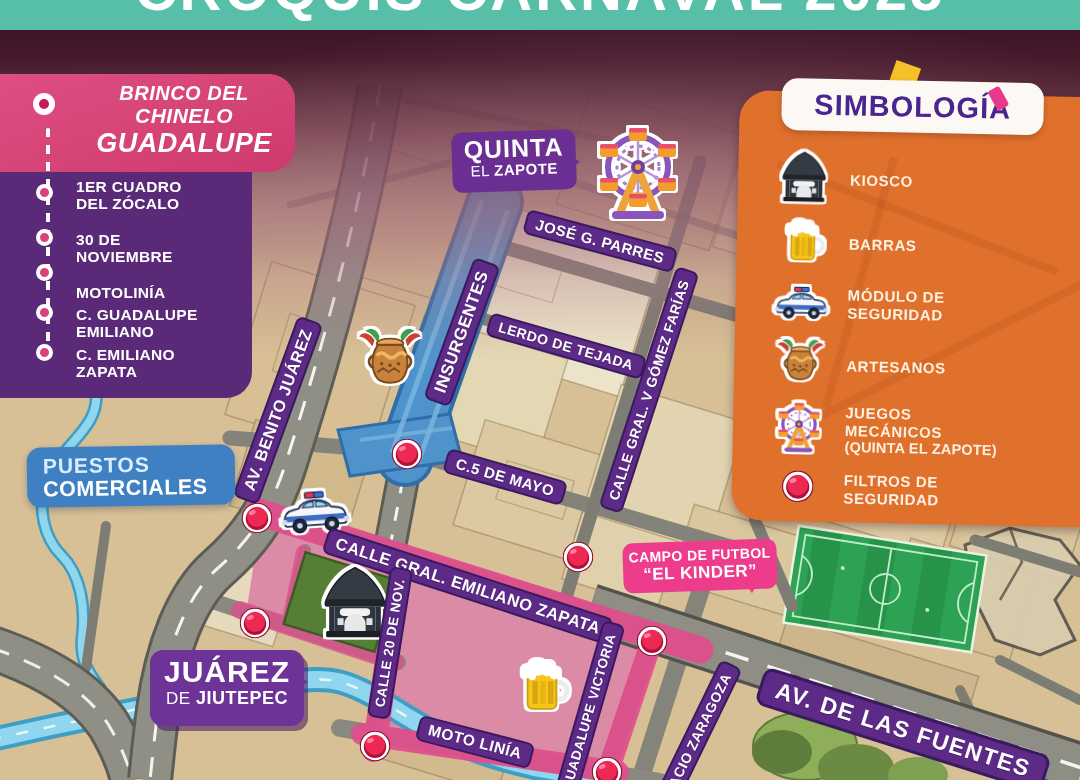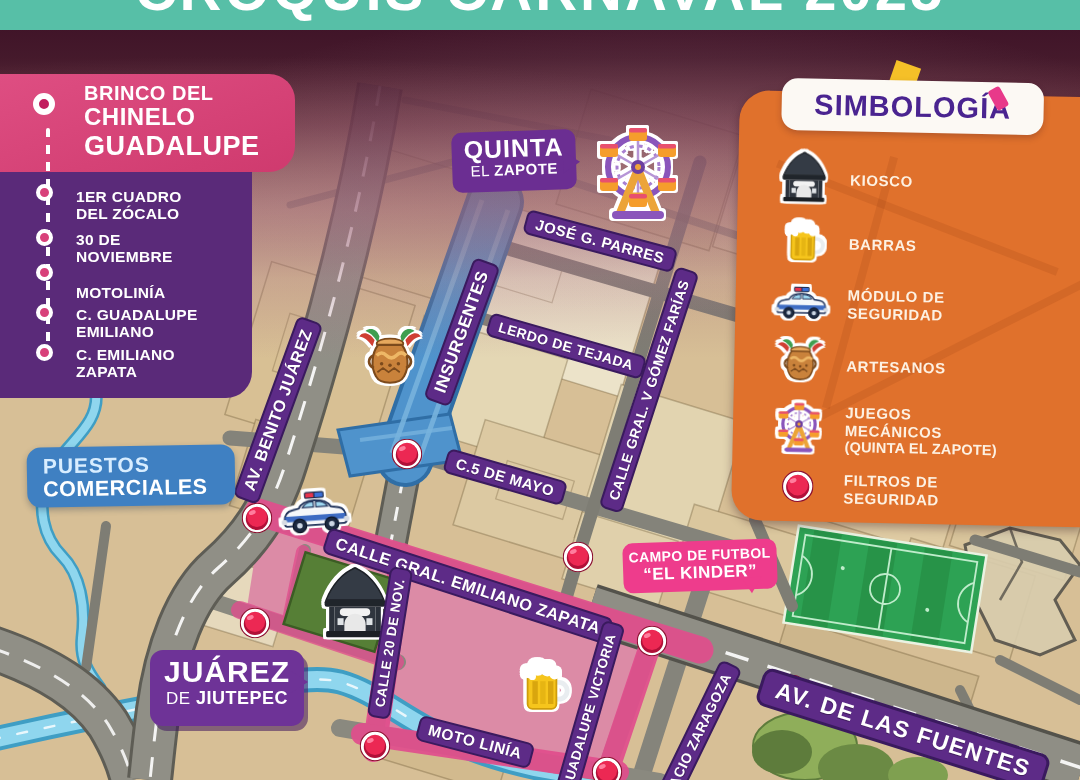--- a/index.html
+++ b/index.html
@@ -17,23 +17,23 @@
       rgba(122,54,77,.52) 55%, rgba(150,90,105,.22) 76%, rgba(150,90,105,0) 100%);}
   .teal{position:absolute;left:0;top:0;width:1080px;height:30px;background:#57bfa7;z-index:10;overflow:visible;}
   .big-title{position:absolute;top:-44px;left:0;width:1080px;text-align:center;color:#fff;
     font-size:58px;font-weight:800;letter-spacing:3px;white-space:nowrap;}
   .date{position:absolute;top:40px;left:0;width:1010px;text-align:center;z-index:5;color:#fff;
     font-size:29px;font-weight:800;letter-spacing:1px;text-shadow:0 2px 3px rgba(0,0,0,.35);}
 
   
   .route-head{position:absolute;left:0;top:74px;width:295px;height:98px;z-index:7;
     background:linear-gradient(160deg,#de4e82,#cf3a6e);border-radius:0 26px 26px 0;}
-  .route-head .txt{position:absolute;left:84px;top:8px;width:200px;color:#fff;line-height:1.12;}
+  .route-head .txt{position:absolute;left:84px;top:8px;width:200px;text-align:center;color:#fff;line-height:1.12;font-style:italic;}
   .rh1{font-size:20px;font-weight:700;letter-spacing:.5px;}
-  .rh2{font-size:24px;font-weight:800;letter-spacing:.5px;}
+  .rh2{font-size:21px;font-weight:800;letter-spacing:.5px;}
   .rh3{font-size:27px;font-weight:800;letter-spacing:.5px;}
   .big-marker{position:absolute;left:33px;top:93px;width:22px;height:22px;border-radius:50%;
     background:#c21c5e;border:6px solid #fff;z-index:8;}
   .route-panel{position:absolute;left:0;top:172px;width:252px;height:226px;z-index:7;
     background:#5a2a79;border-radius:0 0 26px 0;}
   .route-dash{position:absolute;left:46px;top:128px;width:4px;height:230px;z-index:8;
     background:repeating-linear-gradient(180deg,#fff 0 9px,transparent 9px 17px);border-radius:2px;}
   .stop-dot{position:absolute;width:17px;height:17px;border-radius:50%;background:#d8417a;
     border:4px solid #fff;z-index:9;}
   .stop-label{position:absolute;left:76px;color:#fff;font-size:15.5px;font-weight:800;
@@ -435,21 +435,21 @@
       <div class="rh1">BRINCO DEL</div>
       <div class="rh2">CHINELO</div>
       <div class="rh3">GUADALUPE</div>
     </div>
   </div>
   <div class="route-panel"></div>
   <div class="route-dash"></div>
   <div class="big-marker"></div>
 
   <div class="stop-dot" style="left:36px;top:184px"></div>
-  <div class="stop-label" style="top:188px">1ER CUADRO
+  <div class="stop-label" style="top:178px">1ER CUADRO
 DEL ZÓCALO</div>
   <div class="stop-dot" style="left:36px;top:229px"></div>
   <div class="stop-label" style="top:231px">30 DE
 NOVIEMBRE</div>
   <div class="stop-dot" style="left:36px;top:264px"></div>
   <div class="stop-label" style="top:284px">MOTOLINÍA</div>
   <div class="stop-dot" style="left:36px;top:304px"></div>
   <div class="stop-label" style="top:306px">C. GUADALUPE
 EMILIANO</div>
   <div class="stop-dot" style="left:36px;top:344px"></div>

